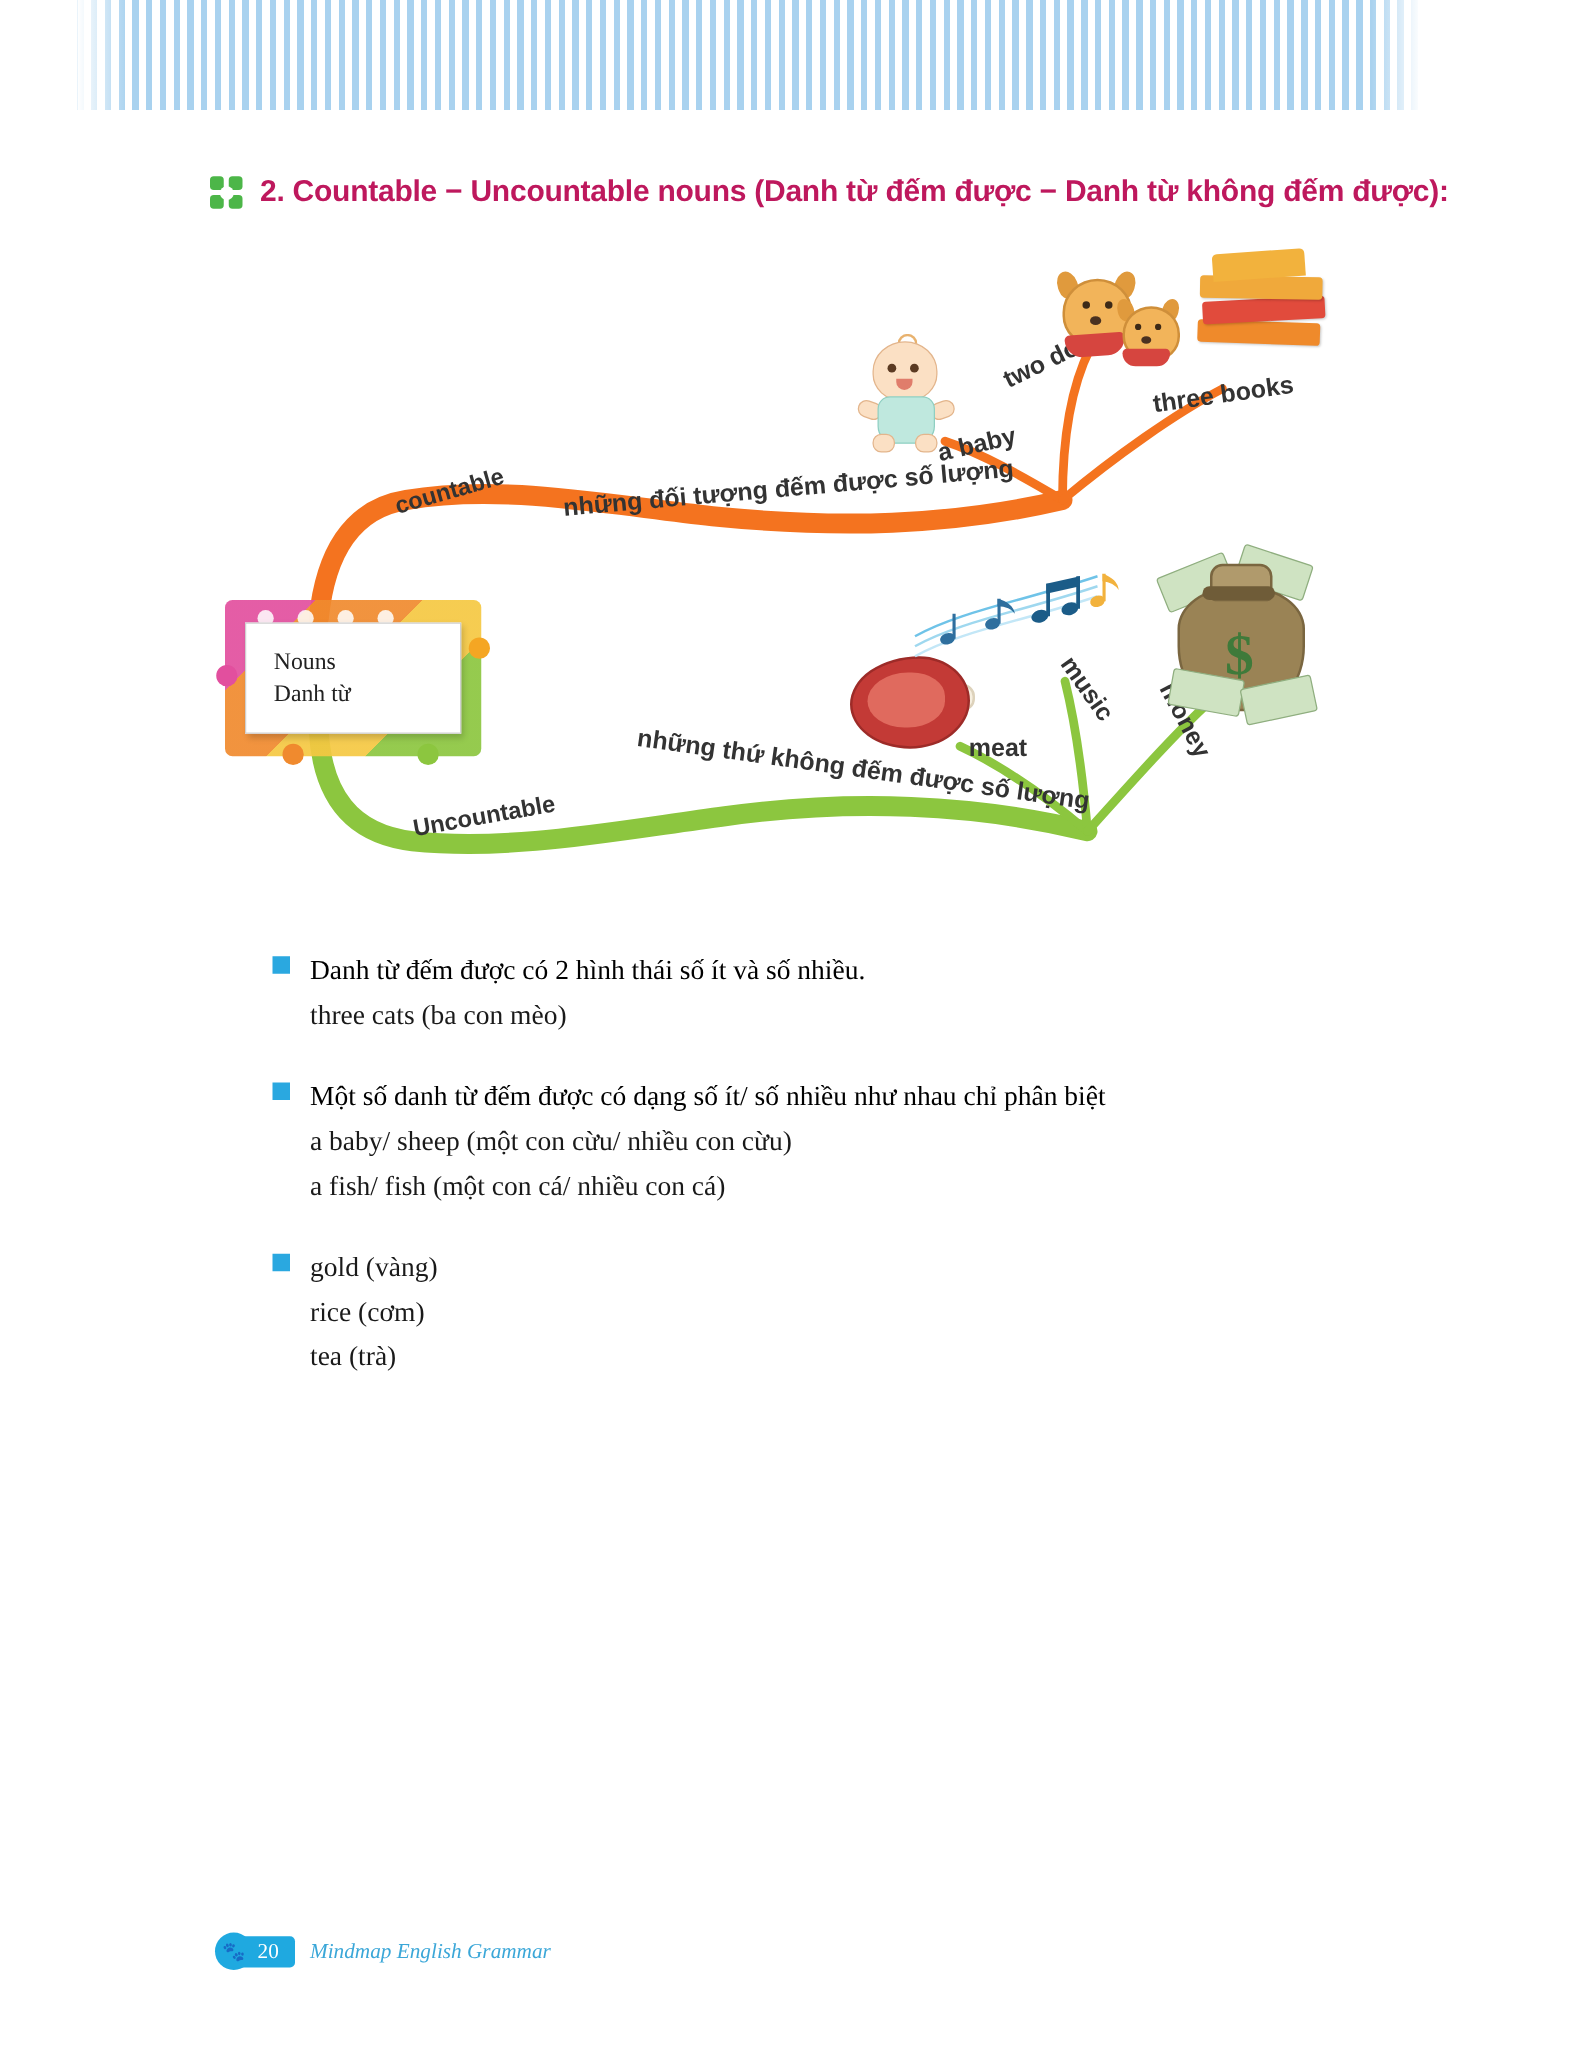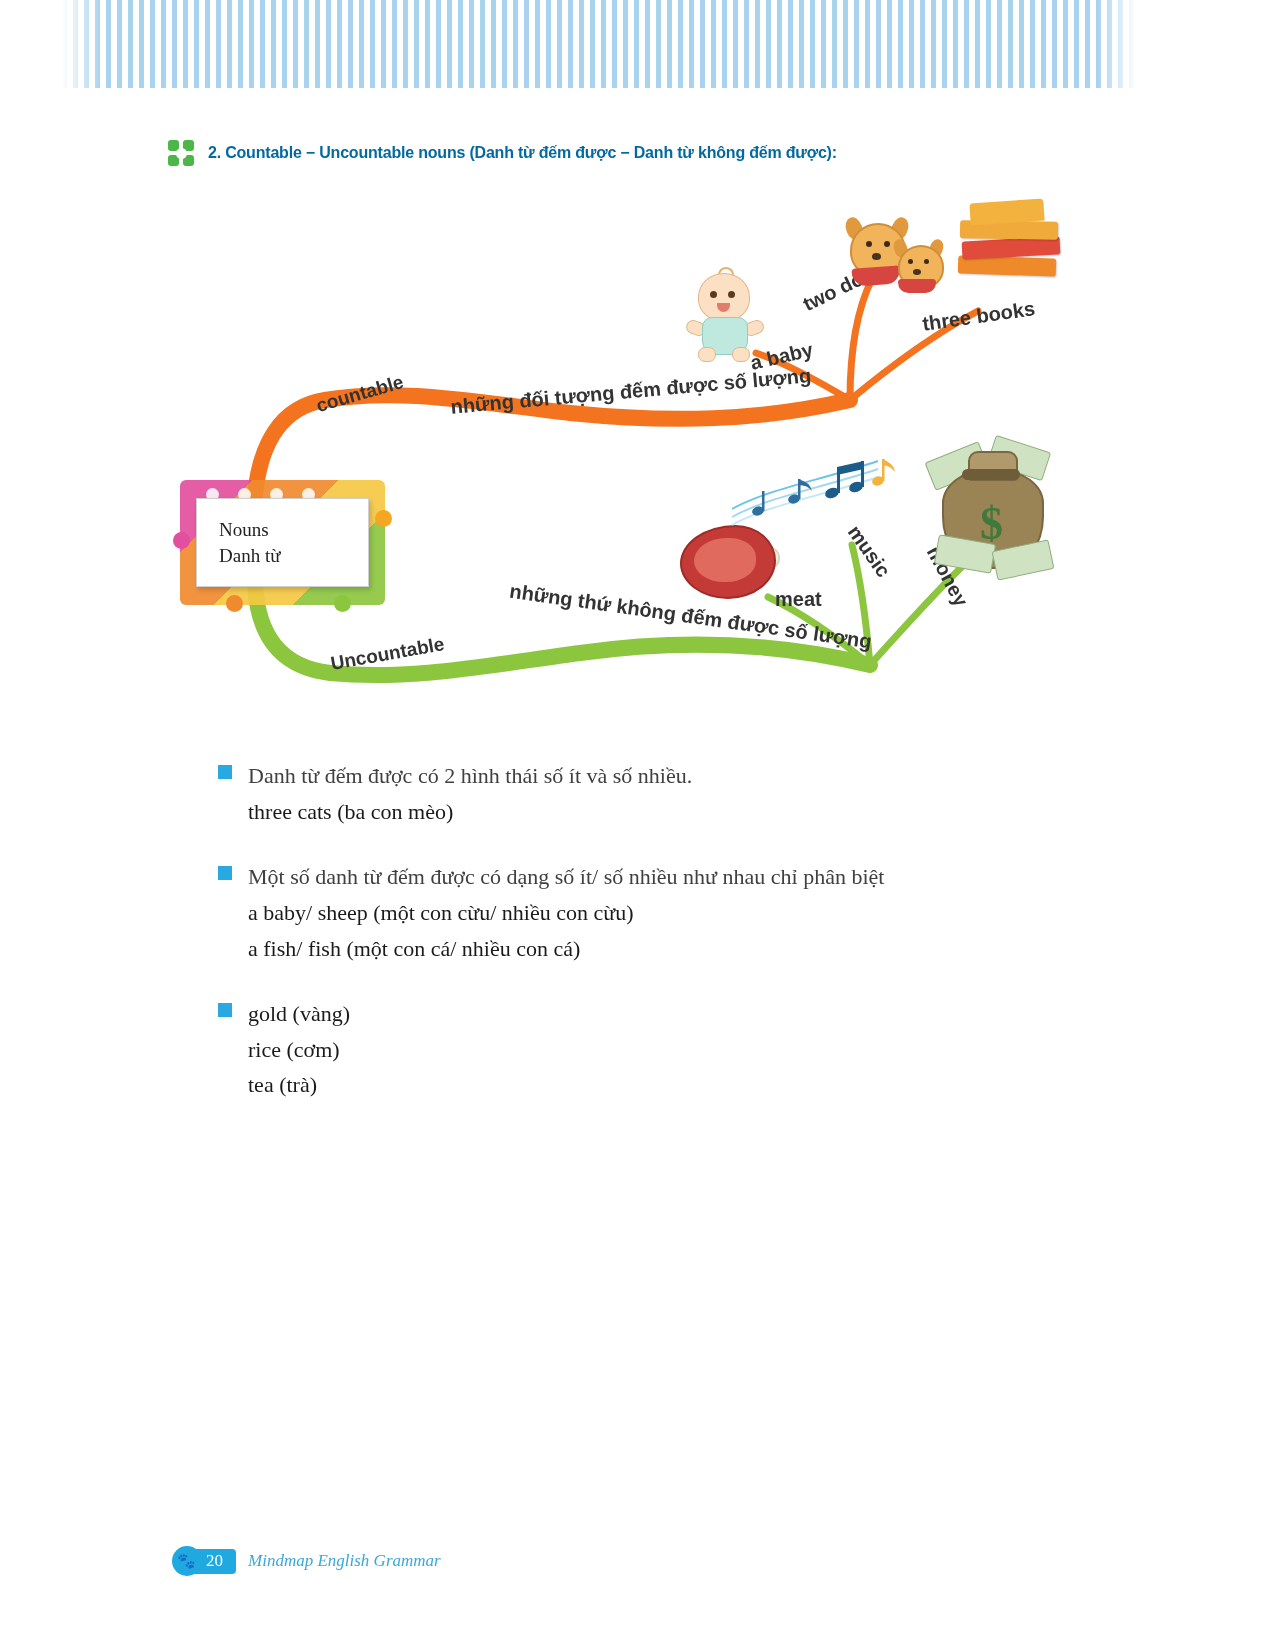--- a/index.html
+++ b/index.html
@@ -68,23 +68,23 @@
   }
   .flower-icon span:nth-child(1) { left: 0;   top: 0; }
   .flower-icon span:nth-child(2) { right: 0;  top: 0; }
   .flower-icon span:nth-child(3) { left: 0;   bottom: 0; }
   .flower-icon span:nth-child(4) { right: 0;  bottom: 0; }
   .flower-icon span:nth-child(5) {
     left: 7.5px; top: 7.5px; width: 11px; height: 11px;
     background: #ffffff; border-radius: 50%;
   }
   .section-title {
-    font-size: 16px;
+    font-size: 24px;
     font-weight: bold;
-    color: #0369a1;
+    color: #be185d;
     letter-spacing: -0.2px;
     white-space: nowrap;
   }
 
   
   .mindmap {
     position: absolute;
     left: 150px;
     top: 195px;
     width: 960px;
@@ -367,21 +367,21 @@
     left: 0;
     top: 7px;
     width: 14px;
     height: 14px;
     background: #2aa8e0;
   }
   .bullet-main {
     margin-left: 30px;
     font-size: 22px;
     line-height: 1.62;
-    color: #404040;
+    color: #000000;
     font-family: "Liberation Serif", serif;
   }
   .bullet-sub {
     margin-left: 30px;
     font-size: 22px;
     line-height: 1.62;
     color: #1a1a1a;
     font-family: "Liberation Serif", serif;
   }
 

